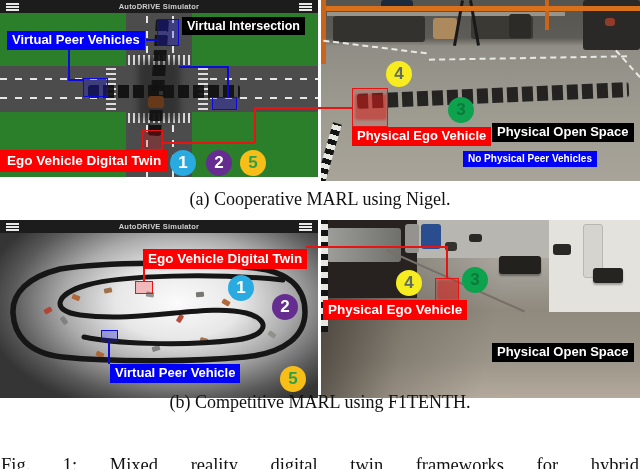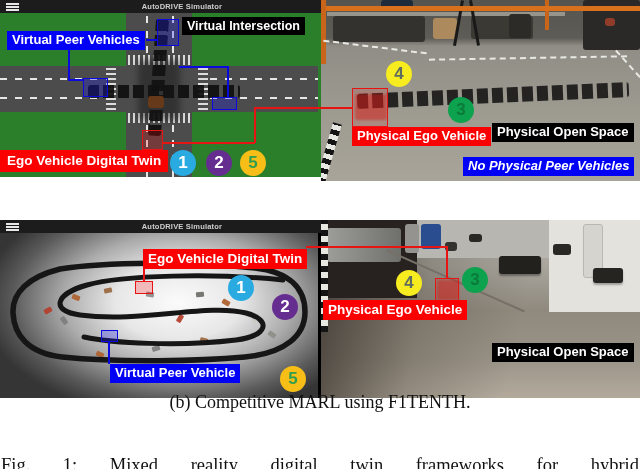--- a/index.html
+++ b/index.html
@@ -1,19 +1,19 @@
 <!DOCTYPE html>
 <html><head>
 <meta charset="utf-8">
 <style>
   html,body{margin:0;padding:0;background:#fff;}
   #fig{position:relative;width:640px;height:469px;background:#fff;overflow:hidden;
        font-family:"Liberation Sans",sans-serif;}
   .abs{position:absolute;}
-  .panel{position:absolute;overflow:hidden;background:#000;padding-left:46px;}
+  .panel{position:absolute;overflow:hidden;background:#000;}
   
   .titlebar{position:absolute;left:0;top:0;width:100%;height:13px;background:#1c1c1c;
             display:flex;align-items:center;justify-content:space-between;padding:0 6px;box-sizing:border-box;}
   .titletext{color:#cfcfcf;font-size:7.5px;font-weight:bold;letter-spacing:.2px;flex:1;text-align:center;}
   .bars{width:13px;height:8px;background:repeating-linear-gradient(0deg,#e8e8e8 0 1.6px,transparent 1.6px 3.2px);}
   
   .tag{position:absolute;color:#fff;font-weight:bold;white-space:nowrap;line-height:1.15;
        padding:2px 5px;z-index:30;}
   .tag-red{background:#fb0000;}
   .tag-blue{background:#0000f6;}
@@ -100,20 +100,21 @@
     <div class="blob" style="left:224px;top:0;width:4px;height:30px;background:#c9651a;border-radius:0;"></div>
     <div class="dashline" style="left:108px;top:57px;width:198px;transform:rotate(-1deg);"></div>
     <div class="dashline" style="left:284px;top:74px;width:66px;transform:rotate(48deg);"></div>
     <div class="dashline" style="left:2px;top:46px;width:104px;transform:rotate(7deg);"></div>
     <div class="blob" style="left:2px;top:122px;width:9px;height:72px;transform:rotate(16deg);border-radius:0;
          background:repeating-linear-gradient(0deg,#141414 0 5px,#e8e8e2 5px 10px);"></div>
     <div class="queue-h" style="left:36px;top:88px;width:272px;height:15px;transform:rotate(-2.5deg);opacity:.92;filter:blur(.4px);"></div>
     <div class="ghost-red" style="left:34px;top:94px;width:32px;height:26px;"></div>
   </div>
 
+  <div class="caption" style="top:189px;">(a) Cooperative MARL using Nigel.</div>
 
   <div class="panel" style="left:0;top:220px;width:318px;height:178px;">
     <div class="titlebar">
       <div class="bars"></div>
       <div class="titletext">AutoDRIVE Simulator</div>
       <div class="bars"></div>
     </div>
     <div class="abs" style="left:0;top:13px;width:318px;height:165px;
          background:radial-gradient(ellipse 62% 70% at 56% 42%,#fbfbfb 0%,#e7e7e7 32%,#ababab 58%,#5a5a5a 84%,#353535 100%);"></div>
     <svg class="abs" style="left:0;top:13px;z-index:3;" width="318" height="165" viewBox="0 0 318 165">
@@ -177,21 +178,21 @@
 
   <div class="circle" style="left: 170px; top: 150px; background: rgb(41, 171, 226); color: rgb(255, 255, 255);">1</div>
   <div class="circle" style="left: 206px; top: 150px; background: rgb(102, 45, 145); color: rgb(255, 255, 255);">2</div>
   <div class="circle" style="left: 240px; top: 150px; background: rgb(248, 190, 24); color: rgb(47, 158, 78);">5</div>
 
   <div class="rect-red" style="left:352px;top:88px;width:36px;height:39px;background:rgba(255,0,0,.12);"></div>
   <div class="circle" style="left: 386px; top: 61px; background: rgb(247, 236, 31); color: rgb(94, 107, 96);">4</div>
   <div class="circle" style="left: 448px; top: 97px; background: rgb(13, 162, 78); color: rgb(11, 122, 58);">3</div>
   <div class="tag tag-red" style="left:352px;top:127px;font-size:13px;">Physical Ego Vehicle</div>
   <div class="tag tag-black" style="left:492px;top:123px;font-size:13px;">Physical Open Space</div>
-  <div class="tag tag-blue" style="left:463px;top:157px;font-size:13px;font-style:italic;">No Physical Peer Vehicles</div>
+  <div class="tag tag-blue" style="left:463px;top:151px;font-size:10px;">No Physical Peer Vehicles</div>
 
   <div class="tag tag-red" style="left:143px;top:249px;font-size:13.5px;">Ego Vehicle Digital Twin</div>
   <div class="tag tag-blue" style="left:110px;top:364px;font-size:13px;">Virtual Peer Vehicle</div>
 
   <div class="rect-red" style="left:135px;top:281px;width:18px;height:13px;"></div>
   <div class="line-red" style="left:143px;top:268px;width:1.6px;height:13px;"></div>
   <div class="line-red" style="left:306px;top:246px;width:141px;height:1.6px;"></div>
   <div class="line-red" style="left:446px;top:246px;width:1.6px;height:32px;"></div>
   <div class="rect-blue" style="left:101px;top:330px;width:17px;height:12px;"></div>
   <div class="line-blue" style="left:108px;top:342px;width:1.6px;height:22px;"></div>

